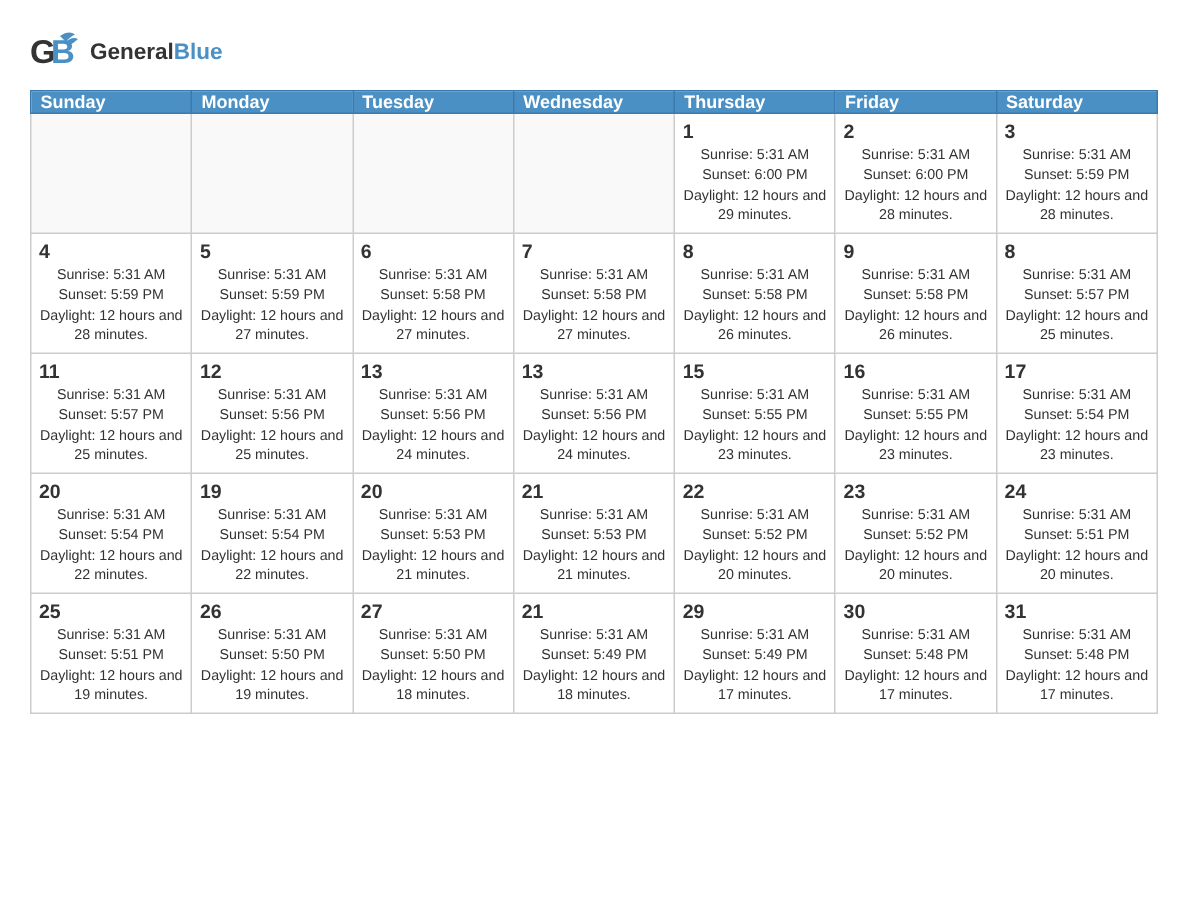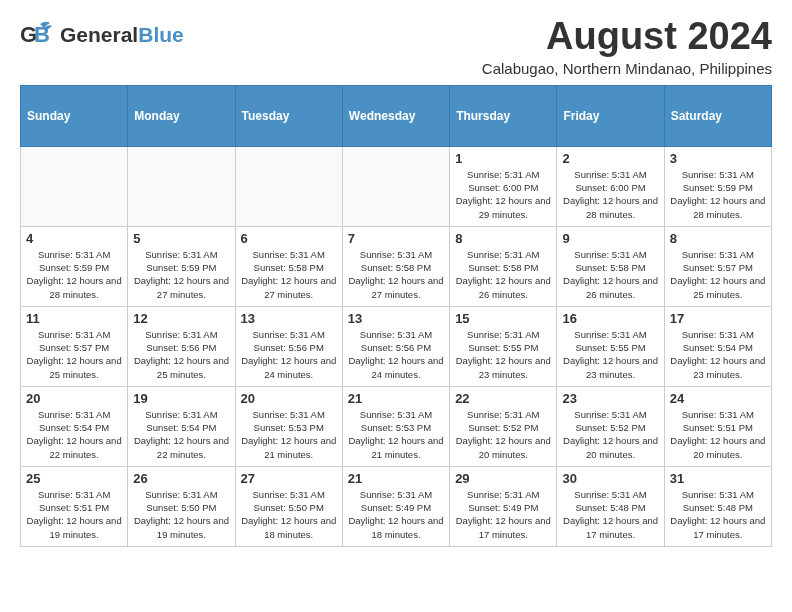--- a/index.html
+++ b/index.html
@@ -38,21 +38,21 @@
     .calendar {
       width: 100%;
       border-collapse: collapse;
       margin-top: 8px;
     }
     .calendar th {
       background: #4a90c4;
       color: #fff;
       font-size: 12px;
       font-weight: bold;
-      padding: 23px 6px;
+      padding: 0 6px;
       text-align: left;
       border: 1px solid #3a7ab0;
     }
     .calendar td {
       border: 1px solid #ccc;
       vertical-align: top;
       padding: 4px 5px;
       font-size: 10px;
       color: #333;
       width: calc(100% / 7);
@@ -85,29 +85,25 @@
       <div style="position:relative;width:36px;height:36px;">
         <svg width="36" height="36" viewBox="0 0 36 36">
           <text x="0" y="26" font-size="22" font-weight="bold" fill="#333">G</text>
           <text x="14" y="26" font-size="22" font-weight="bold" fill="#4a90c4">B</text>
 
           <path d="M20 8 Q26 4 30 7 Q26 9 24 12 Q22 10 20 8Z" fill="#4a90c4"></path>
           <path d="M24 12 Q28 8 32 10 Q29 13 26 14 Q25 13 24 12Z" fill="#4a90c4"></path>
         </svg>
       </div>
       <div>
-        <div style="font-size:21px;font-weight:bold;color:#333;line-height:1;">
+        <div style="font-size:15px;font-weight:bold;color:#333;line-height:1;">
           <span style="color:#333">General</span><span style="color:#4a90c4">Blue</span>
         </div>
       </div>
     </div>
-  </div>
-  <div class="title-block">
-    <div class="month-year">August 2024</div>
-    <div class="location">Calabugao, Northern Mindanao, Philippines</div>
   </div>
 </div>
 
 <table class="calendar">
   <thead>
     <tr>
 
     <th>Sunday</th>
         <th>Monday</th>
         <th>Tuesday</th>

